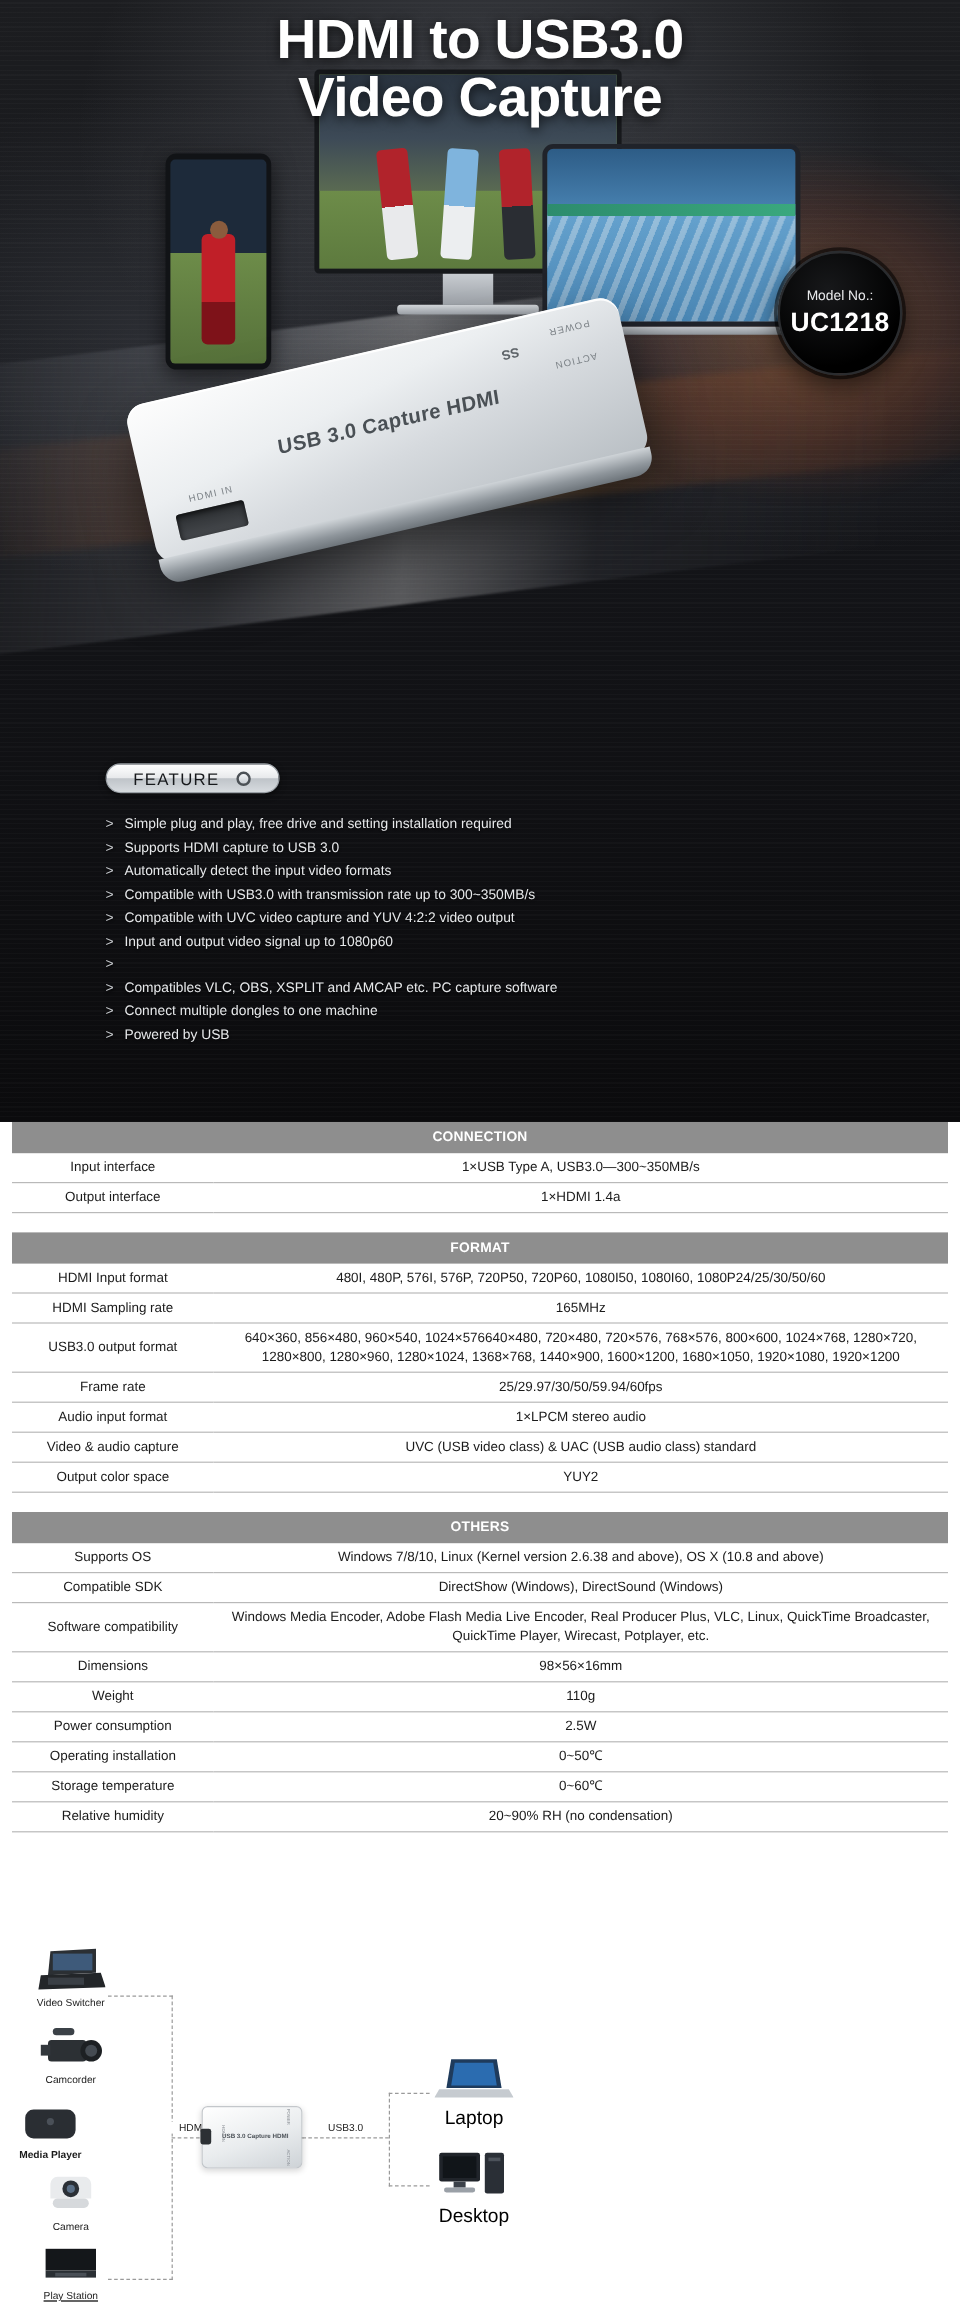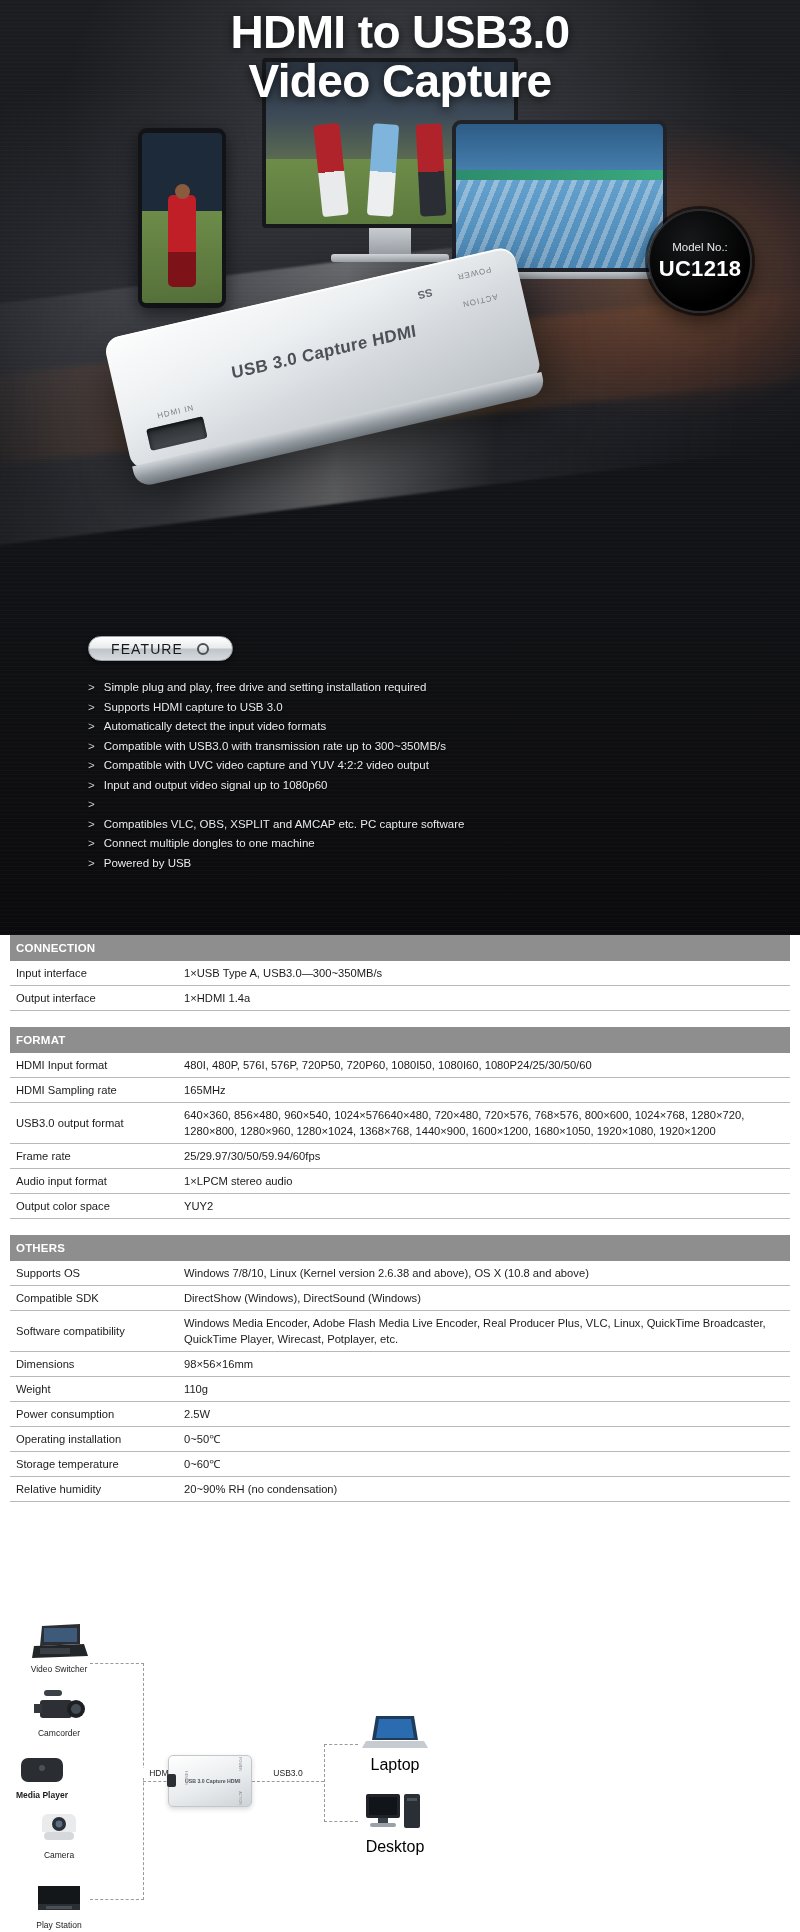--- a/index.html
+++ b/index.html
@@ -181,21 +181,21 @@
     position:absolute; left:88px; top:678px; width:640px; z-index:8;
   }
   .feature-list li{
     list-style:none; color:#e7e9eb; font-size:11.5px; line-height:19.5px;
     display:flex; gap:9px; text-shadow:0 1px 2px rgba(0,0,0,.8);
   }
   .feature-list li .gt{ color:#c9ccd0; }
 
   
   .specs{ position:absolute; top:935px; left:0; width:800px; padding:0 10px; }
-  table.spec{ width:100%; border-collapse:collapse; }
+  table.spec{ width:100%; border-collapse:collapse;text-align:center; }
   table.spec td{
     font-size:11.2px; color:#1b1b1b; padding:4px 6px; vertical-align:middle;
     border-bottom:1px solid #b9b9b9; line-height:16px;
   }
   table.spec td.k{ width:168px;margin-left:28px; }
   tr.sec-head td{
     background:#8e8e8e; color:#fff; font-weight:bold; font-size:11.5px;
     padding:5px 6px; border-bottom:none; letter-spacing:.2px;
   }
   .spacer{ height:16px; }
@@ -356,20 +356,24 @@
     </tr>
     <tr>
       <td class="k">Frame rate</td>
       <td>25/29.97/30/50/59.94/60fps</td>
     </tr>
     <tr>
       <td class="k">Audio input format</td>
       <td>1×LPCM stereo audio</td>
     </tr>
     <tr>
+      <td class="k">Video &amp; audio capture</td>
+      <td>UVC (USB video class) &amp; UAC (USB audio class) standard</td>
+    </tr>
+    <tr>
       <td class="k">Output color space</td>
       <td>YUY2</td>
     </tr>
   </tbody>
     </table>
 
   <div class="spacer"></div>
 
   <table class="spec">
     <tbody>
@@ -458,21 +462,21 @@
       <svg width="58" height="40" viewBox="0 0 58 40">
           <path d="M18 6h22a6 6 0 0 1 6 6v12H12V12a6 6 0 0 1 6-6z" fill="#e9ebed"></path>
           <circle cx="29" cy="16" r="7" fill="#2b3036"></circle>
           <circle cx="29" cy="16" r="3.4" fill="#5a6f86"></circle>
           <rect x="14" y="24" width="30" height="8" rx="4" fill="#d6d9dc"></rect>
         </svg>
     </div>
     <div class="nm">Camera</div>
   </div>
 
-  <div class="src" style="left:22px; top:274px;">
+  <div class="src" style="left:22px; top:262px;text-decoration:underline;">
     <div class="ic">
       <svg width="58" height="40" viewBox="0 0 58 40">
           <rect x="8" y="8" width="42" height="18" fill="#14171a"></rect>
           <rect x="8" y="26" width="42" height="6" fill="#2a2f34"></rect>
           <rect x="16" y="28" width="26" height="3" fill="#494f56"></rect>
         </svg>
     </div>
     <div class="nm">Play Station</div>
   </div>
 

